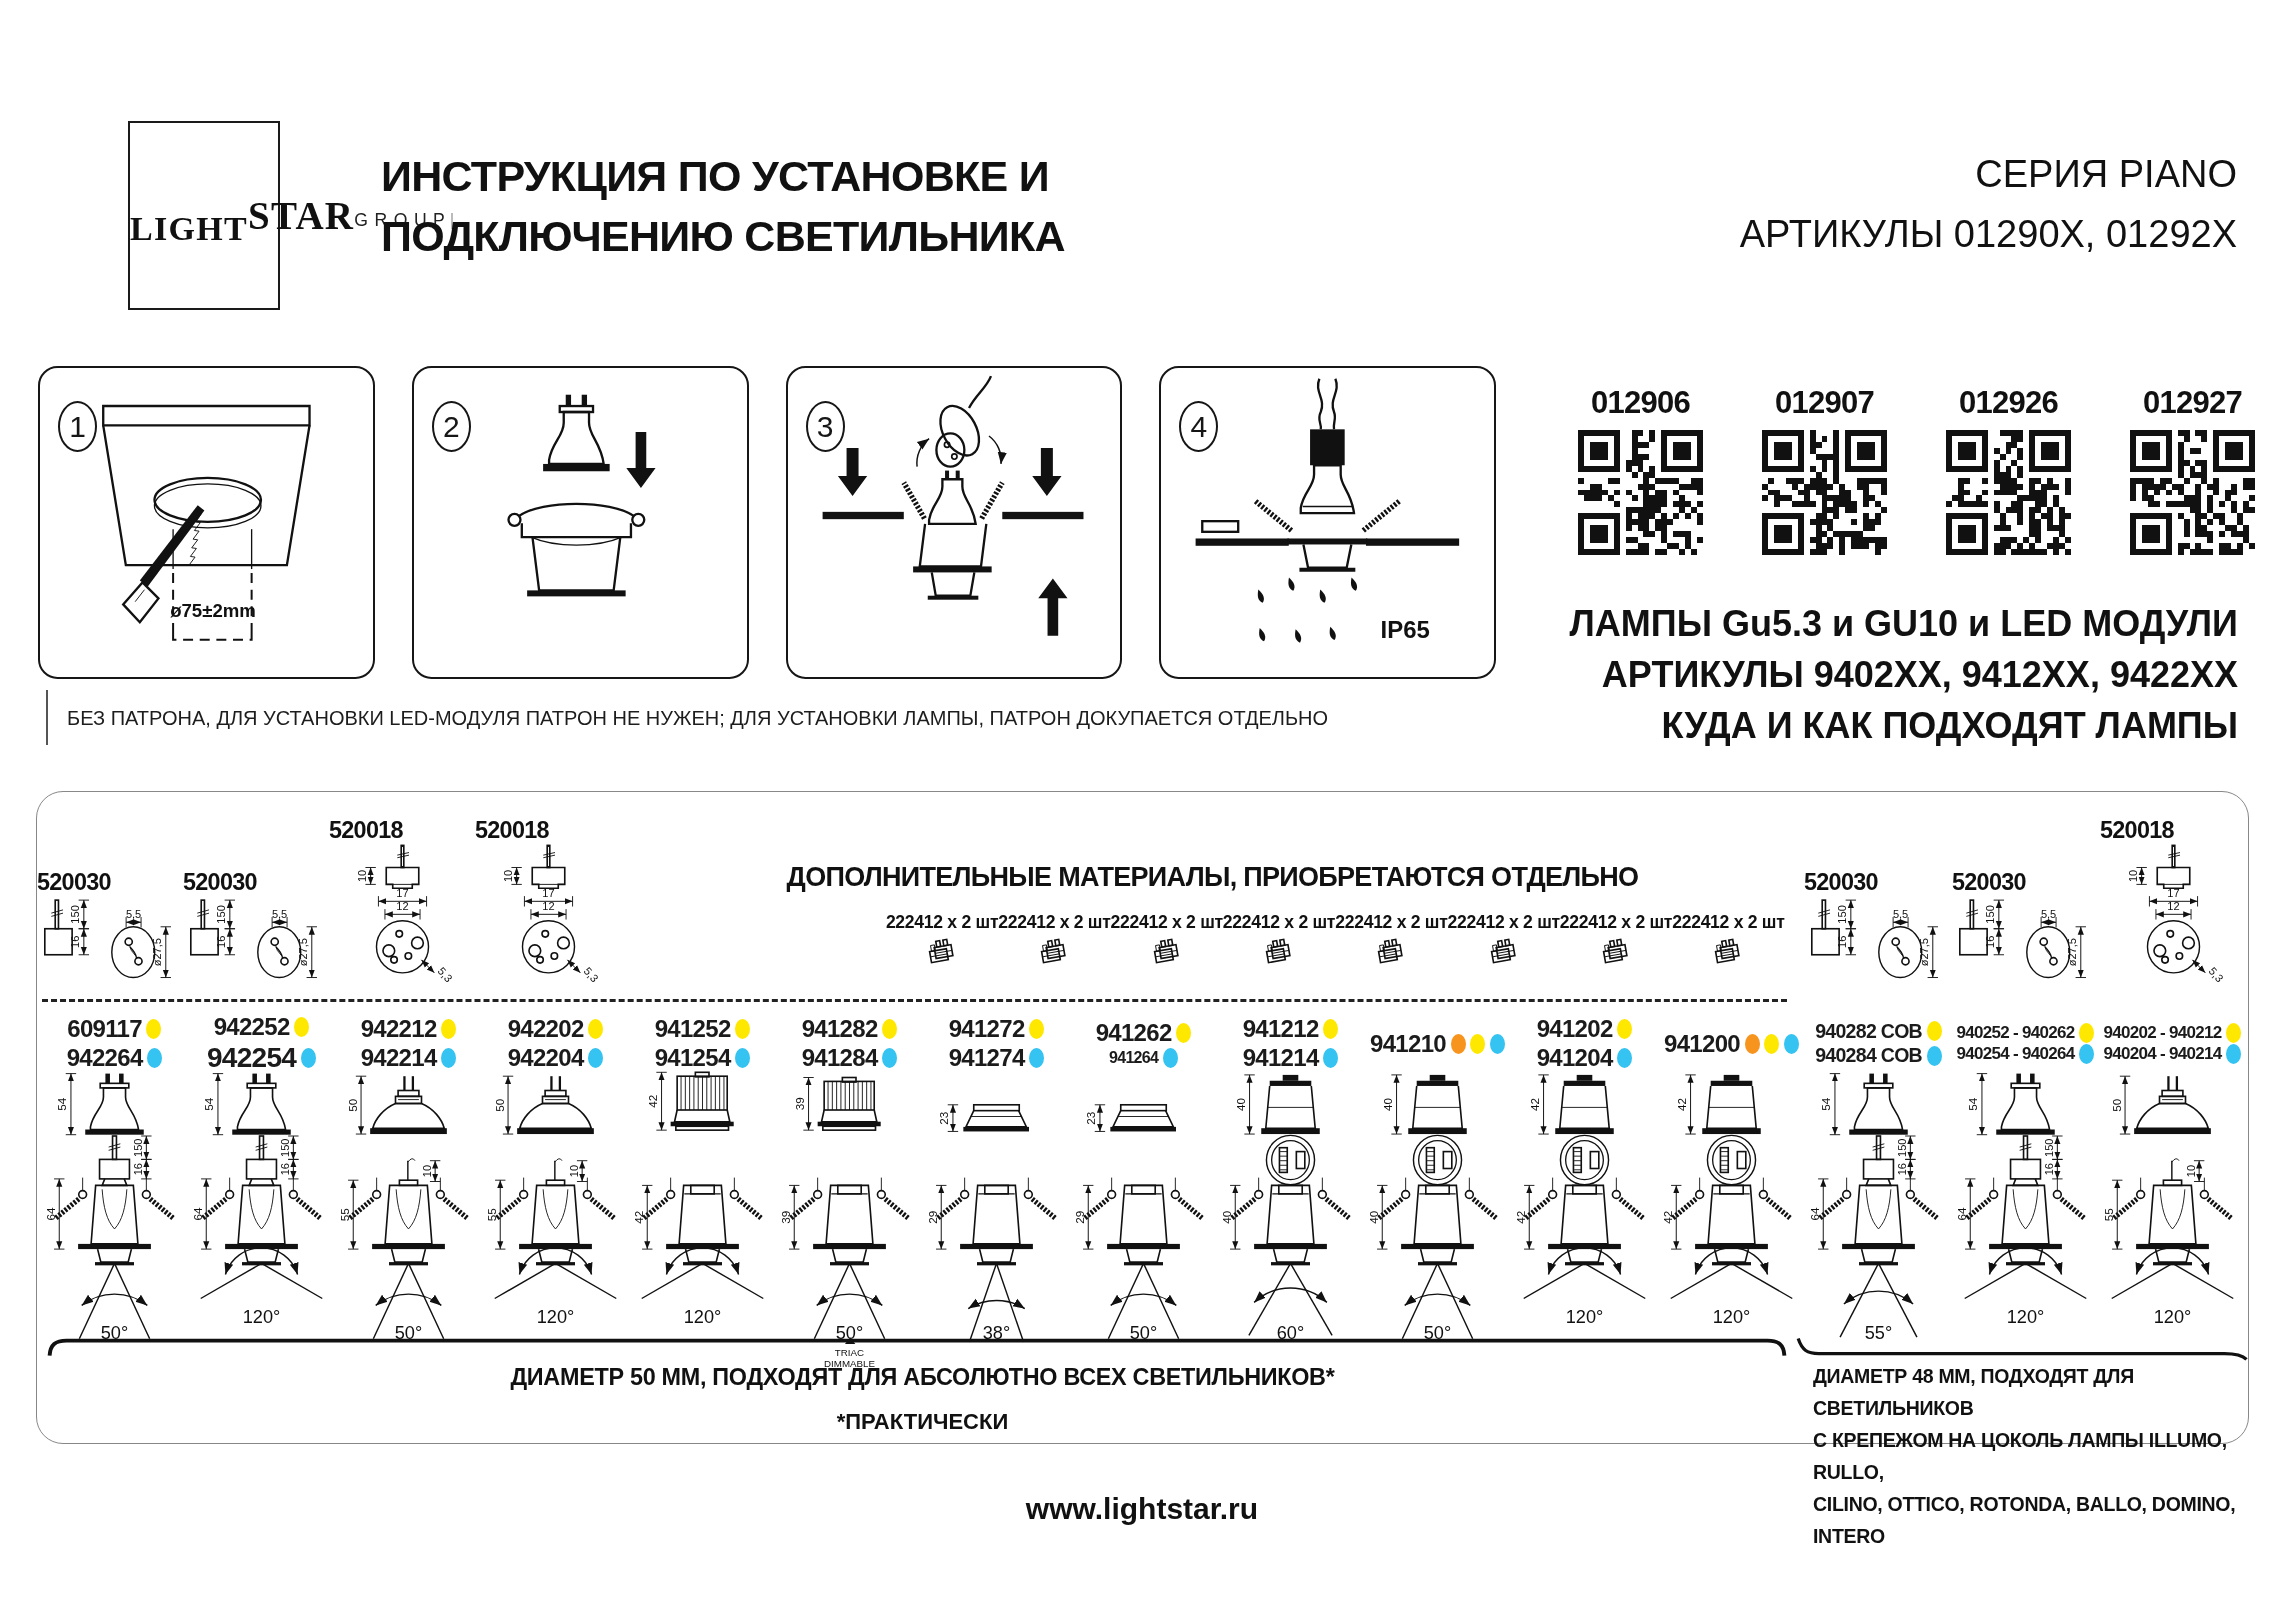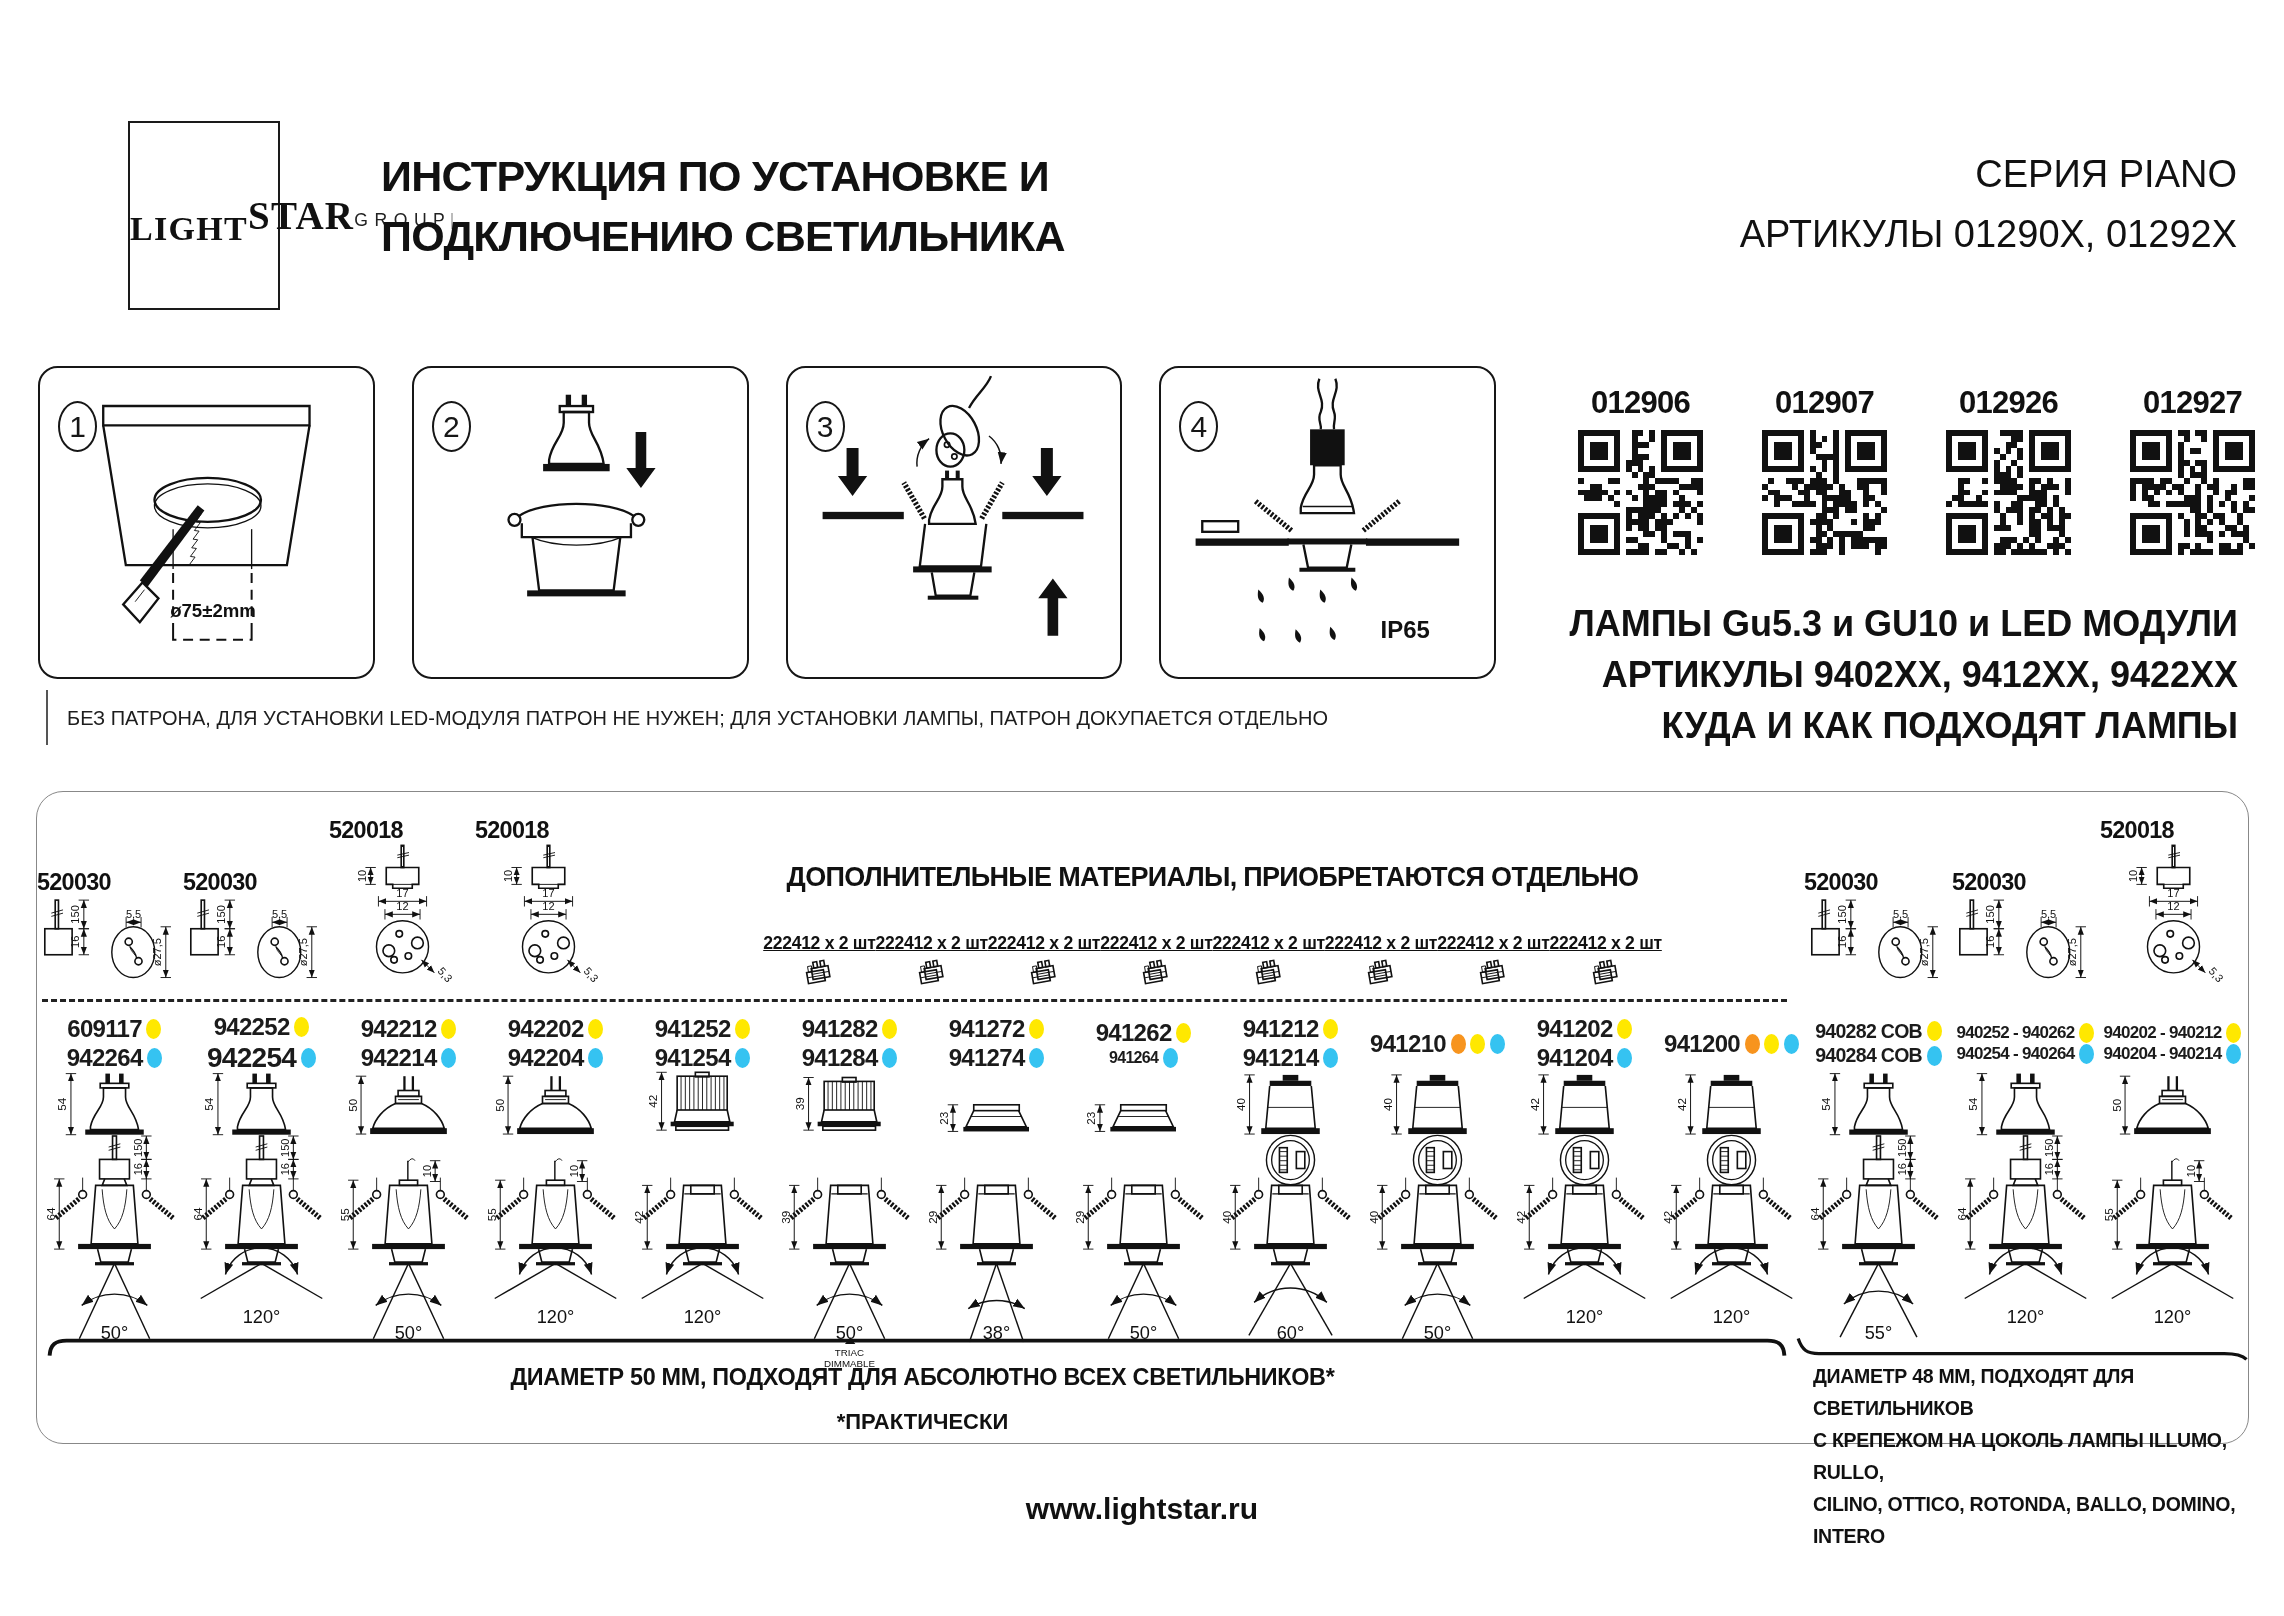--- a/index.html
+++ b/index.html
@@ -47,21 +47,21 @@
   .big-panel{position:absolute;left:36px;top:791px;width:2211px;height:651px;
              border:1.6px solid #888;border-radius:27px;background:#fff;}
   .acc-row{position:absolute;left:0;top:0;width:100%;height:207px;display:flex;}
   .acc-cell{width:146px;display:flex;flex-direction:column;align-items:flex-start;}
   .acc-cell.socket30{padding-top:77px;}
   .acc-cell.socket18{padding-top:25px;}
   .acc-cell-r{width:148px;}
   .acc-label{font-weight:bold;font-size:23.4px;letter-spacing:-0.7px;}
   .acc-mid{flex:1;display:flex;flex-direction:column;}
   .acc-title{text-align:center;margin-top:70px;font-weight:bold;font-size:27px;letter-spacing:-0.7px;}
-  .term-row{display:flex;justify-content:center;margin-top:40px;padding:0 19.5px;text-decoration:underline;}
+  .term-row{display:flex;justify-content:flex-end;margin-top:19px;padding:0 19.5px;}
   .term{display:flex;flex-direction:column;align-items:center;}
   .term-label{font-size:17.6px;font-weight:bold;letter-spacing:-0.3px;}
   .term svg{width:34px;height:33px;margin-top:3.9px;}
   .dashed-sep{position:absolute;left:5.2px;top:207px;width:1745px;border-top:3.3px dashed #222;}
 
   .cols-row{position:absolute;left:3.9px;top:224px;right:3.9px;display:flex;}
   .lamp-col{flex:1;display:flex;flex-direction:column;align-items:center;}
   .codes{height:55px;display:flex;flex-direction:column;justify-content:center;align-items:center;gap:1.3px;}
   .code-row{display:flex;align-items:center;gap:4.6px;white-space:nowrap;}
   .code-text{font-weight:bold;letter-spacing:-0.7px;color:#1b1b1b;}

